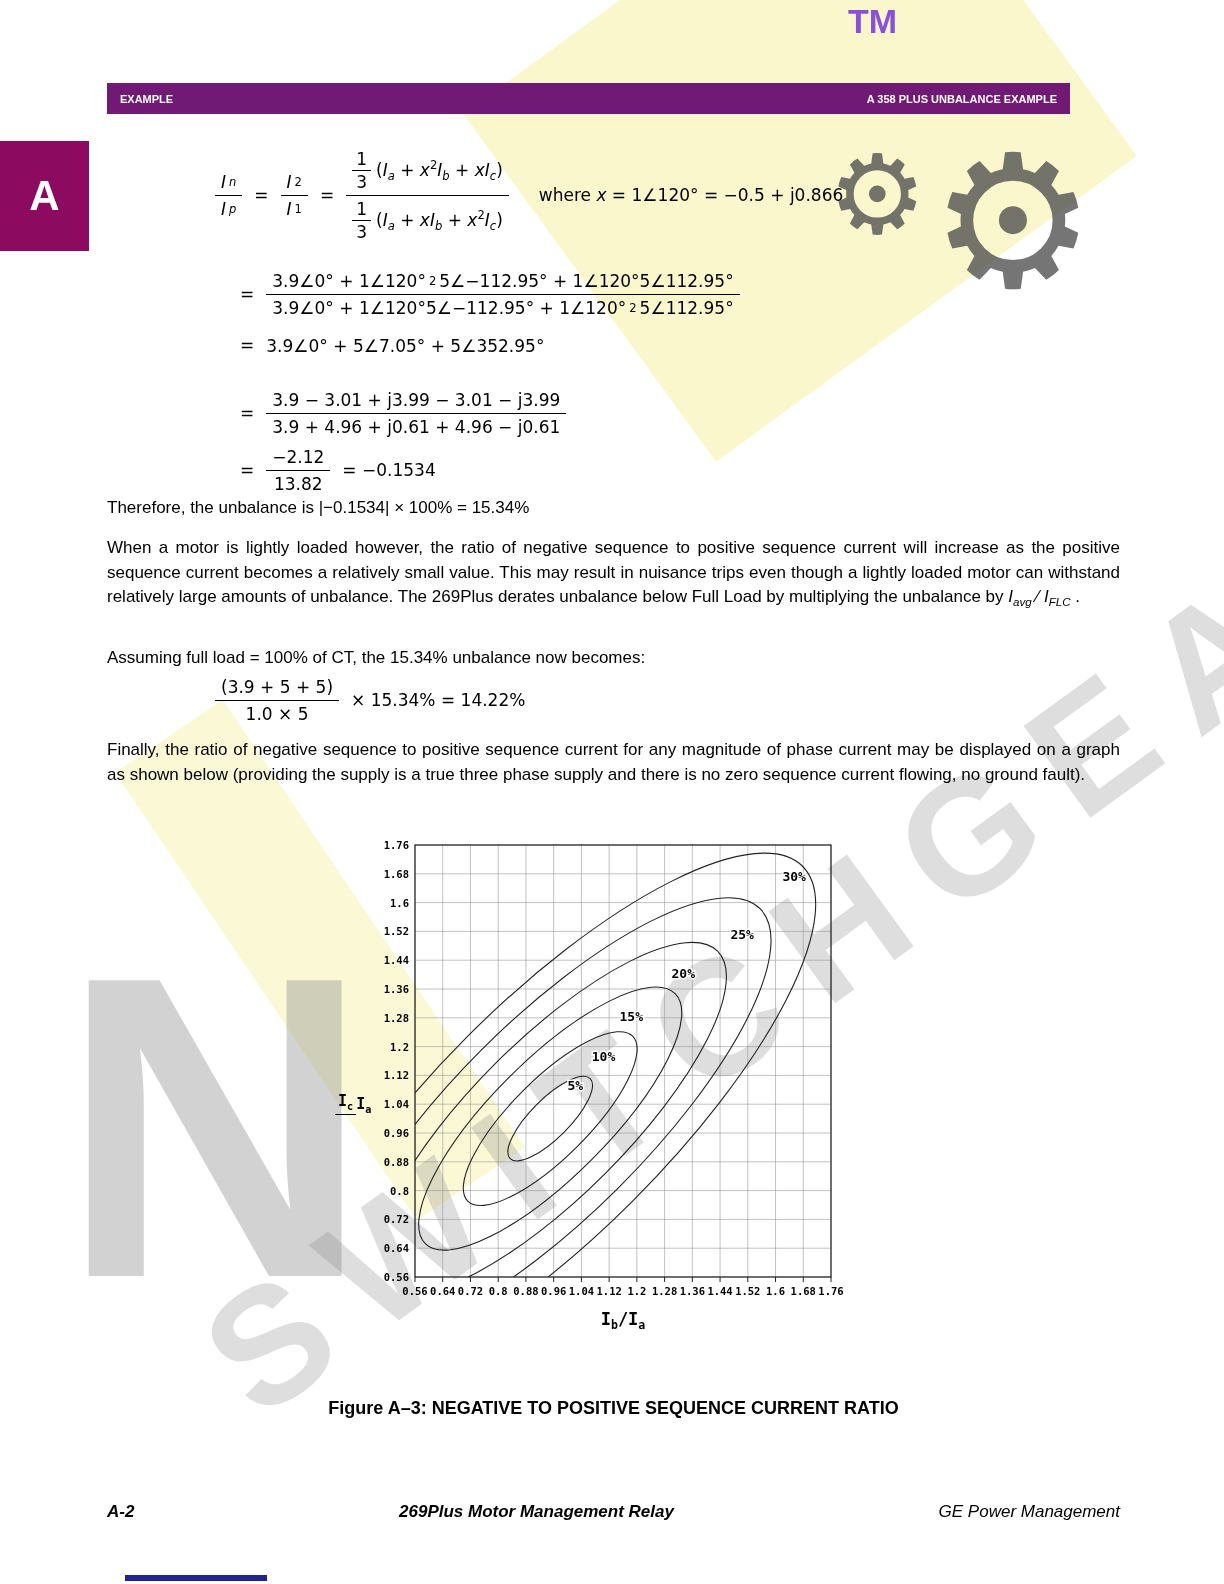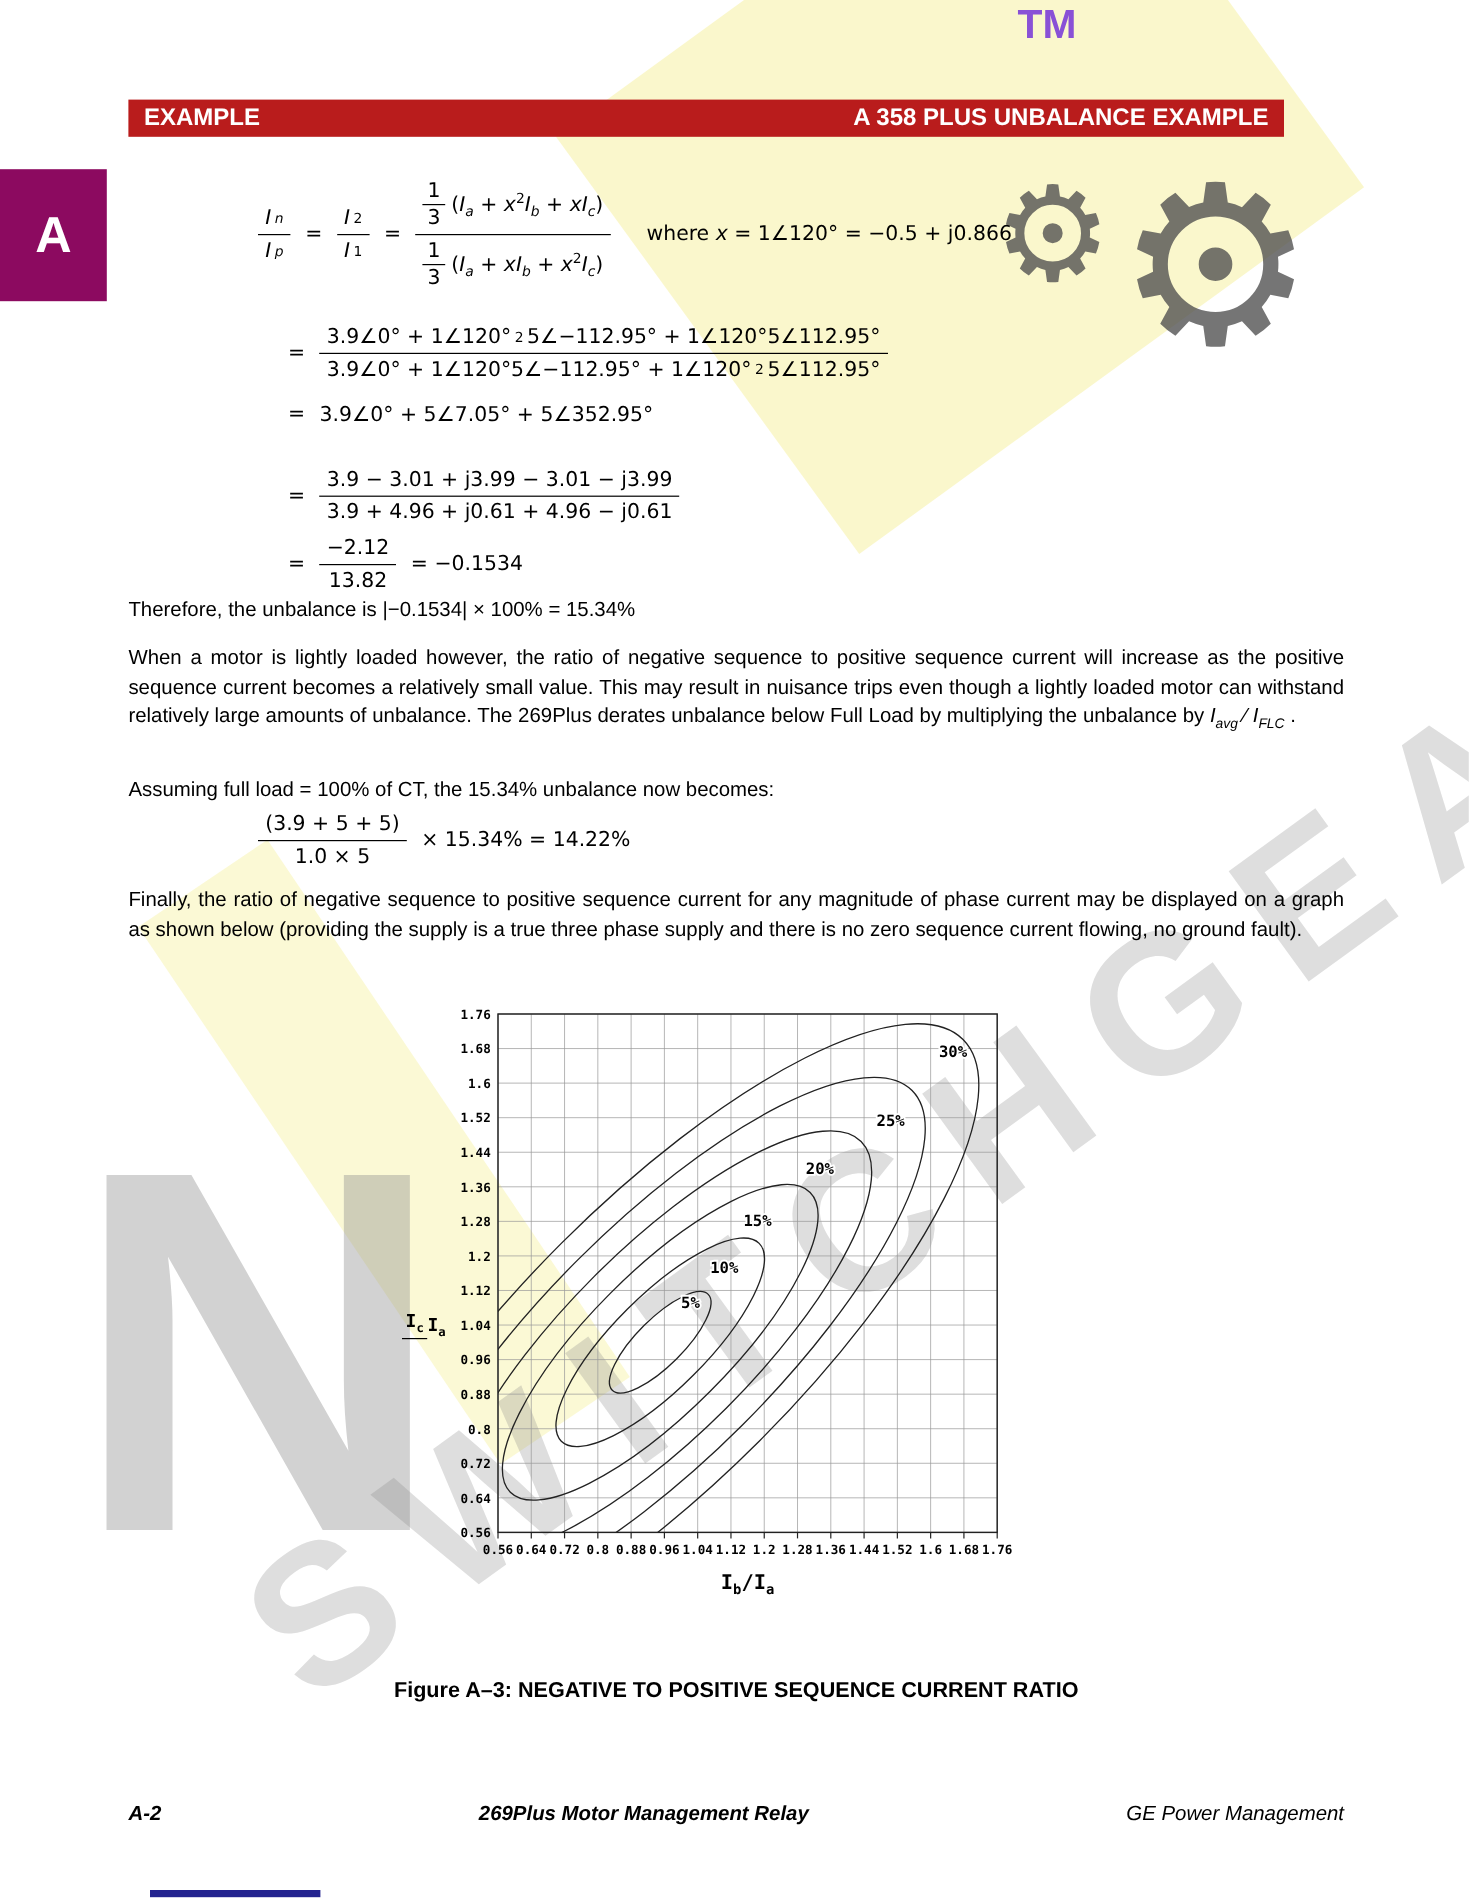--- a/index.html
+++ b/index.html
@@ -19,22 +19,22 @@
   .wm-gear { position:absolute; color:#4f4f4f; opacity:.78; line-height:1; font-family:"DejaVu Sans",sans-serif; }
   .wm-g1 { left:828px; top:140px; font-size:110px; }
   .wm-g2 { left:930px; top:130px; font-size:185px; }
   .wm-letter { position:absolute; font-weight:bold; color:#8a8a8a; }
   .wm-brand { left:60px; top:880px; font-size:430px; opacity:.38; }
   .wm-name { left:170px; top:1300px; font-size:165px; opacity:.28; letter-spacing:34px; transform:rotate(-36deg); transform-origin:left top; white-space:nowrap; }
 
   
   .header-bar {
     position:absolute; left:107px; top:83px; width:963px; height:31px;
-    background:#b91c1c; color:#fff; display:flex; align-items:center;
-    justify-content:space-between; padding:0 13px; font-weight:bold; font-size:20px;
+    background:#701a75; color:#fff; display:flex; align-items:center;
+    justify-content:space-between; padding:0 13px; font-weight:bold; font-size:11px;
   }
   .tab-a {
     position:absolute; left:0; top:141px; width:89px; height:110px;
     background:#8c0a60; color:#fff; display:flex; align-items:center;
     justify-content:center; font-size:42px; font-weight:bold;
   }
 
   
   .eq { position:absolute; display:flex; align-items:center; font-size:17px; font-family:"DejaVu Sans",sans-serif; white-space:nowrap; }
   .eq .op { margin:0 12px; }

